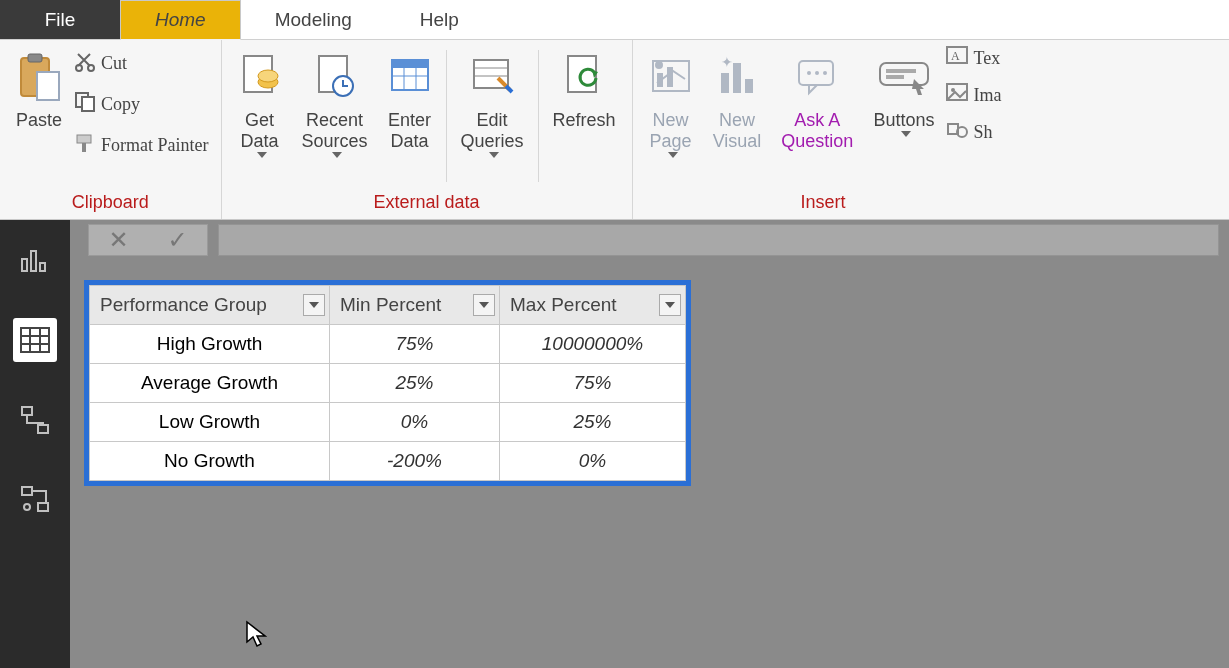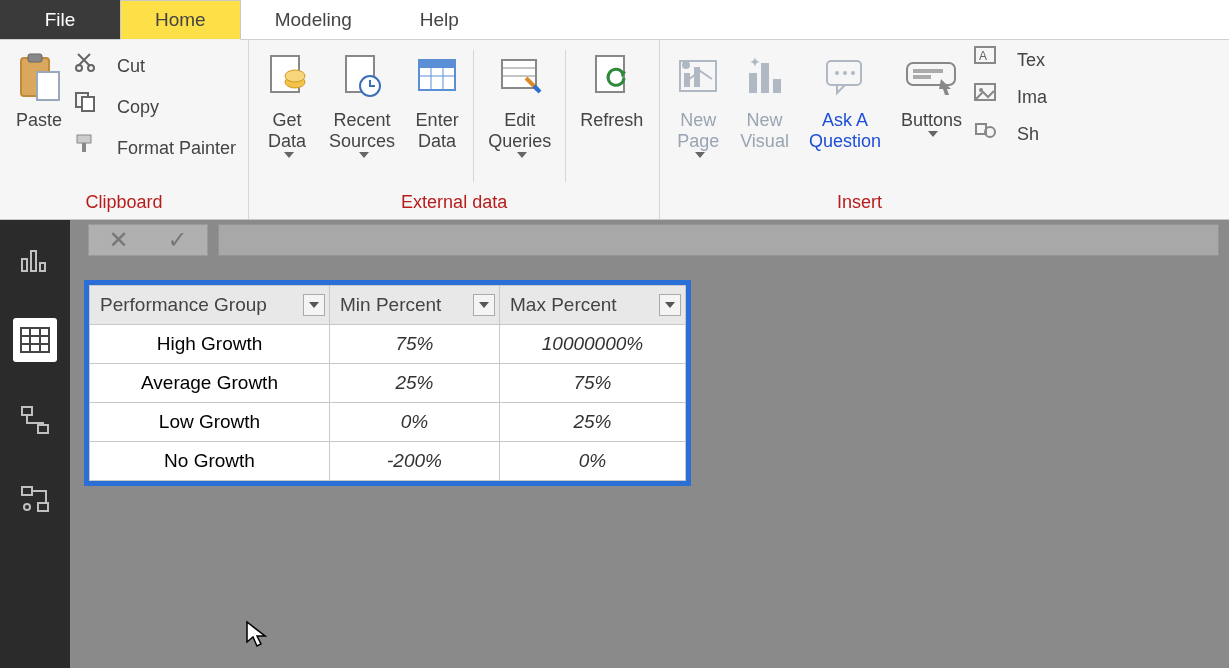--- a/index.html
+++ b/index.html
@@ -32,24 +32,25 @@
   .tab {
     display: flex;
     align-items: center;
     justify-content: center;
     padding: 0 34px;
     font-size: 19px;
     color: #444;
     cursor: pointer;
   }
   .tab.active {
-    background: #fde047;
+    background: #eab308;
     border: 1px solid #c8c8c8;
     border-bottom: 1px solid #f2f2f2;
     margin-bottom: -1px;
+    font-style: italic;
   }
 
   
   .ribbon {
     display: flex;
     height: 180px;
     background: #f6f6f6;
     border-bottom: 1px solid #c8c8c8;
     color: #444;
   }
@@ -88,24 +89,25 @@
     margin-bottom: 4px;
   }
   .small-btn-col {
     display: flex;
     flex-direction: column;
     gap: 14px;
     padding: 6px 6px 0 2px;
   }
   .small-btn {
     display: flex;
-    align-items: flex-end;
-    gap: 21px;
+    align-items: center;
+    gap: 5px;
     cursor: pointer;
     font-size: 18px;
+    font-family: Liberation Serif, serif;
   }
   .vsep {
     width: 1px;
     background: #d6d6d6;
     margin: 6px 4px;
     align-self: stretch;
   }
   .caret-down {
     display: inline-block;
     width: 0; height: 0;
@@ -389,21 +391,21 @@
           <svg width="44" height="44">
               <rect x="6" y="18" width="8" height="20" fill="#b0b8c4"></rect>
               <rect x="18" y="8" width="8" height="30" fill="#b0b8c4"></rect>
               <rect x="30" y="24" width="8" height="14" fill="#b0b8c4"></rect>
               <text x="6" y="12" fill="#b0b8c4" font-size="14">✦</text>
             </svg>
         </span>
         <span style="white-space:pre-line">New
 Visual</span>
       </div>
-      <div class="big-btn" style="color:#1d4ed8">
+      <div class="big-btn" style="color:#a21caf">
         <span class="icon-wrap">
           <svg width="44" height="44">
               <rect x="4" y="6" width="34" height="24" rx="4" fill="none" stroke="#b0b8c4" stroke-width="2"></rect>
               <path d="M14 30 L14 38 L22 30" fill="none" stroke="#b0b8c4" stroke-width="2"></path>
               <circle cx="14" cy="18" r="2" fill="#b0b8c4"></circle>
               <circle cx="22" cy="18" r="2" fill="#b0b8c4"></circle>
               <circle cx="30" cy="18" r="2" fill="#b0b8c4"></circle>
             </svg>
         </span>
         <span style="white-space:pre-line">Ask A

